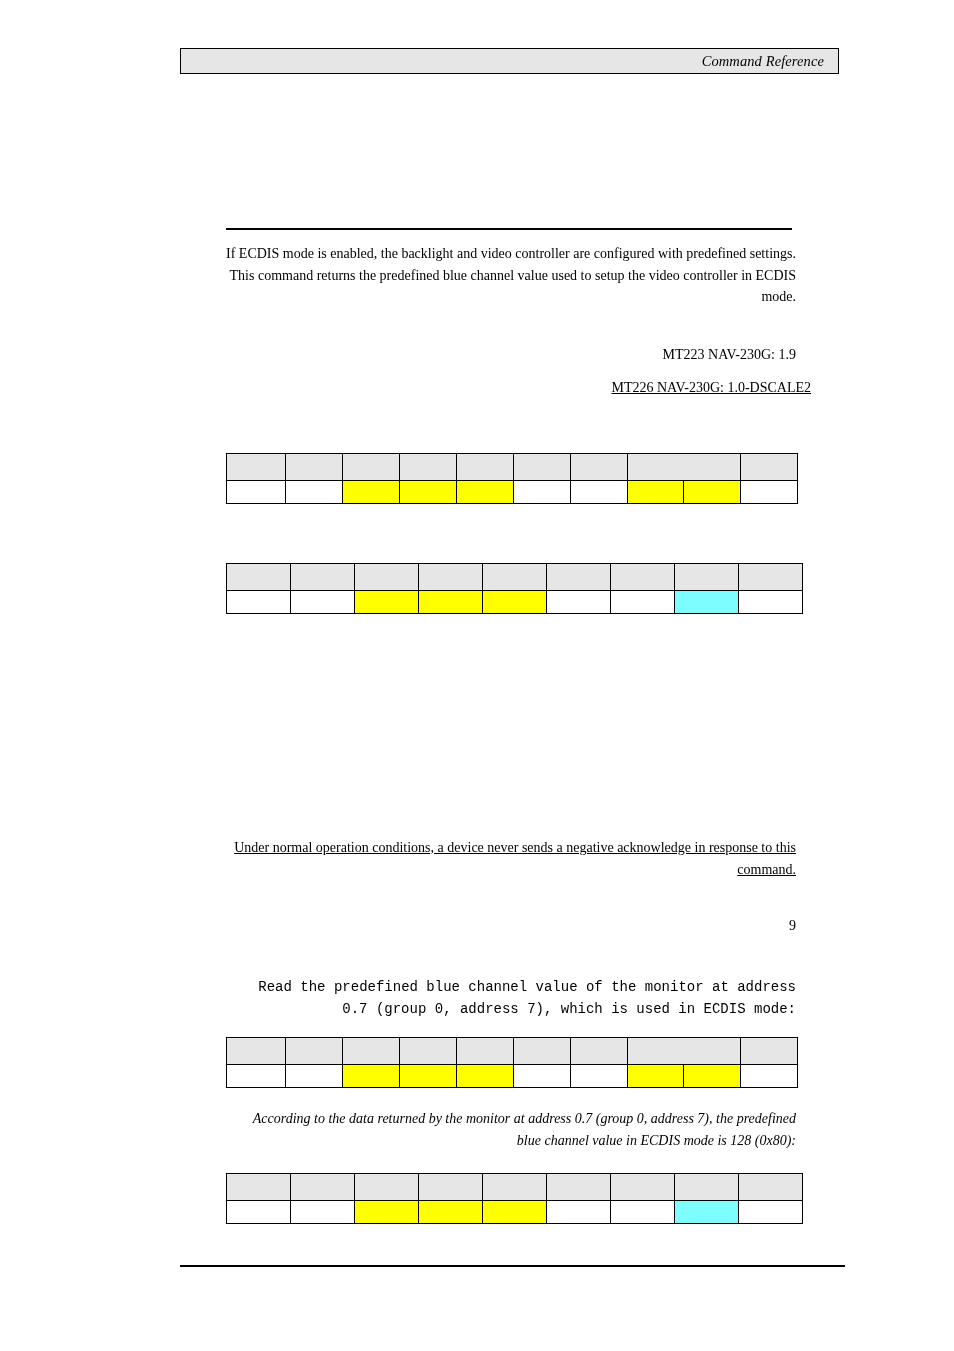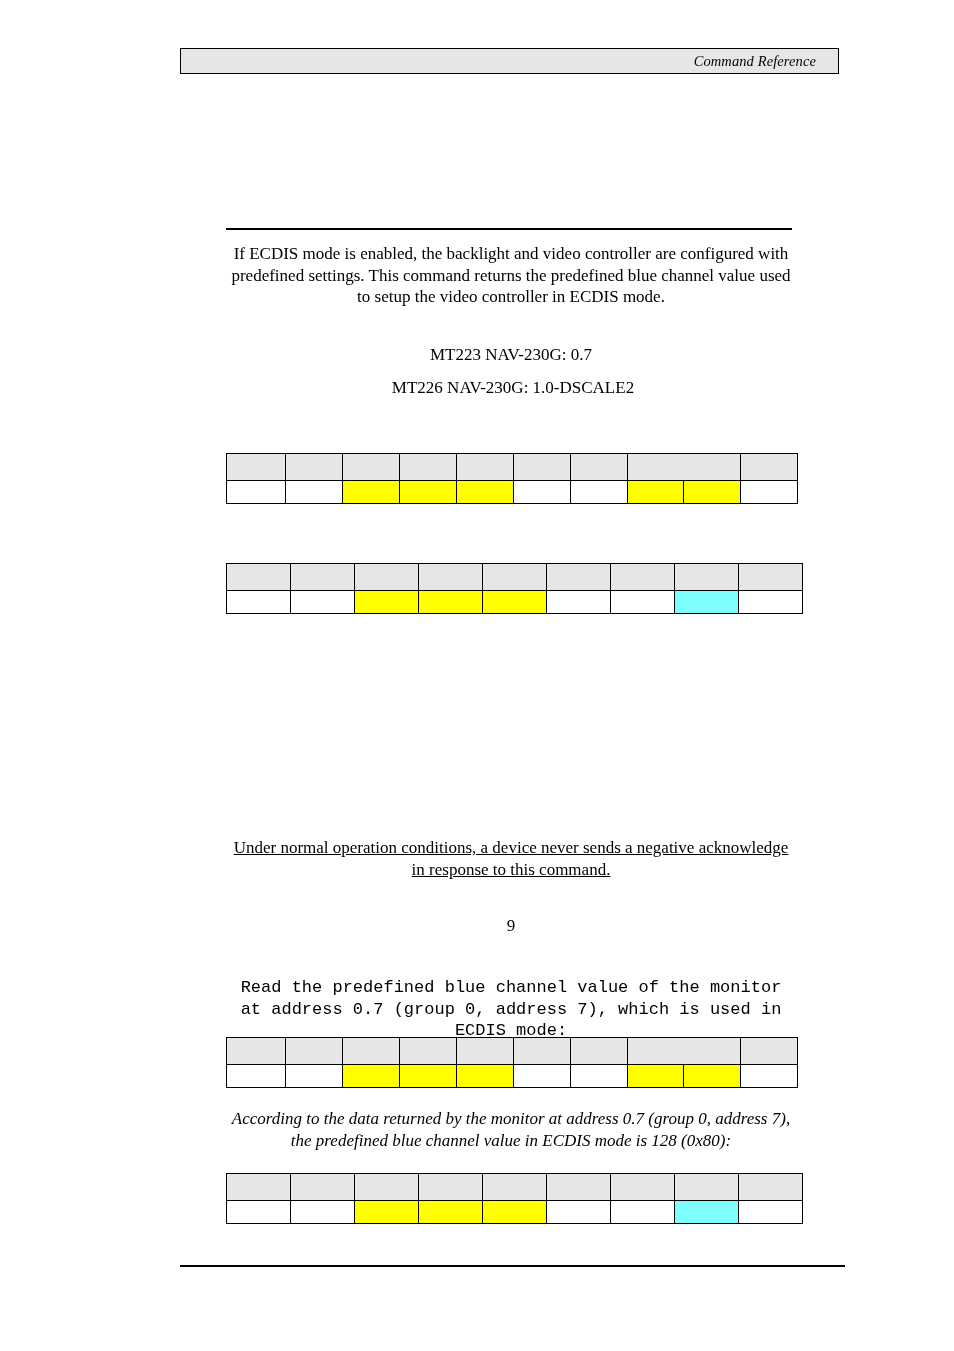--- a/index.html
+++ b/index.html
@@ -27,21 +27,21 @@
     background: #e6e6e6;
     border: 1px solid #000000;
     display: flex;
     align-items: center;
     justify-content: flex-end;
   }
   .page-header .hdr-text {
     font-style: italic;
     font-size: 14.5px;
     letter-spacing: 0.1px;
-    padding-right: 22px;
+    padding-right: 14px;
     white-space: nowrap;
   }
 
   .rule-top {
     position: absolute;
     left: 226px;
     top: 228px;
     width: 566px;
     height: 2px;
     background: #000000;
@@ -50,28 +50,28 @@
     position: absolute;
     left: 180px;
     top: 1265px;
     width: 665px;
     height: 2px;
     background: #000000;
   }
 
   p.body-text {
     margin: 0;
-    font-size: 17px;
+    font-size: 14px;
     line-height: 21.5px;
-    text-align: center;
+    text-align: right;
   }
 
   .para-desc   { position: absolute; left: 226px; top: 243px;  width: 570px; }
   .ver-line-1  { position: absolute; left: 226px; top: 344px;  width: 570px; }
-  .ver-line-2  { position: absolute; left: 228px; top: 377px;  width: 570px; }
+  .ver-line-2  { position: absolute; left: 241px; top: 377px;  width: 570px; text-decoration: underline; }
   .para-nak    { position: absolute; left: 226px; top: 837px;  width: 570px; text-decoration: underline; }
   .para-count  { position: absolute; left: 226px; top: 915px;  width: 570px; }
   .para-ex-req { position: absolute; left: 226px; top: 977px;  width: 570px; font-family: Liberation Mono, monospace; }
   .para-ex-res { position: absolute; left: 226px; top: 1108px; width: 570px; font-style: italic; }
 
   
   table.frame {
     position: absolute;
     left: 226px;
     width: 572px;
@@ -101,21 +101,21 @@
 
 <div class="page-header">
   <span class="hdr-text">Command Reference</span>
 </div>
 
 <div class="rule-top"></div>
 <div class="rule-bottom"></div>
 
 <p class="body-text para-desc">If ECDIS mode is enabled, the backlight and video controller are configured with predefined settings. This command returns the predefined blue channel value used to setup the video controller in ECDIS mode.</p>
 
-<p class="body-text ver-line-1">MT223 NAV-230G: 0.7</p>
+<p class="body-text ver-line-1">MT223 NAV-230G: 1.9</p>
 
 <p class="body-text ver-line-2">MT226 NAV-230G: 1.0-DSCALE2</p>
 
 <table class="frame tbl-1">
   <tbody>
     <tr class="head">
       <td style="width:57px"></td>
       <td style="width:55px"></td>
       <td style="width:55px"></td>
       <td style="width:55px"></td>

